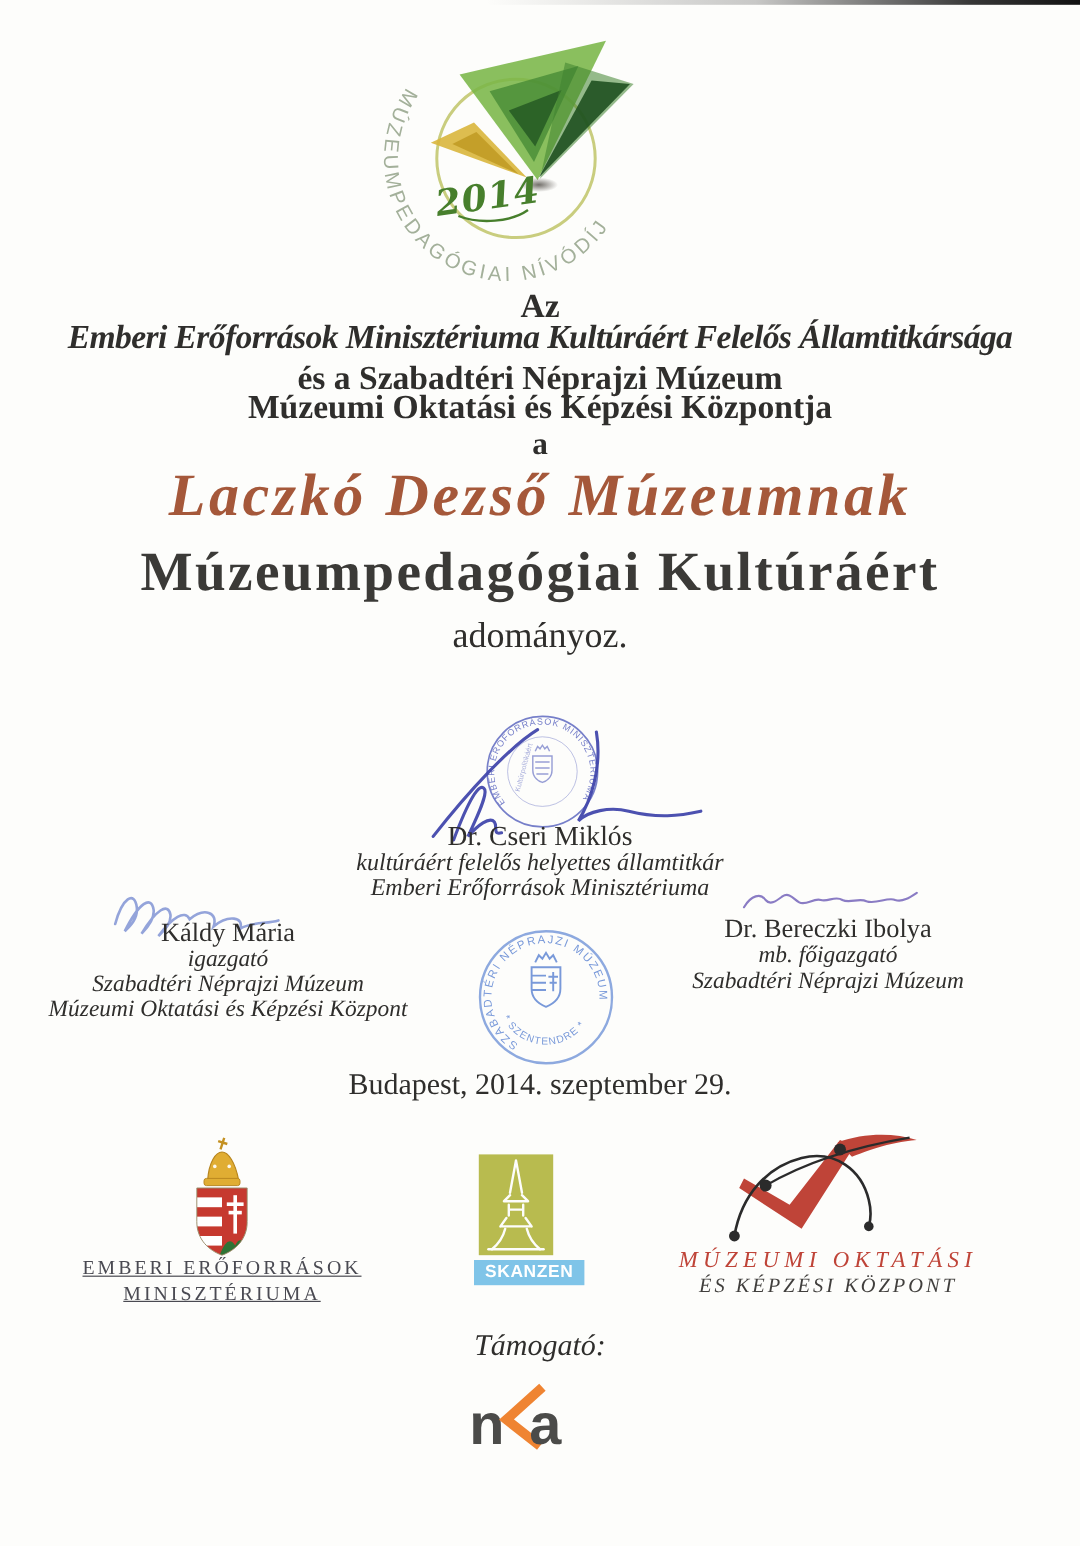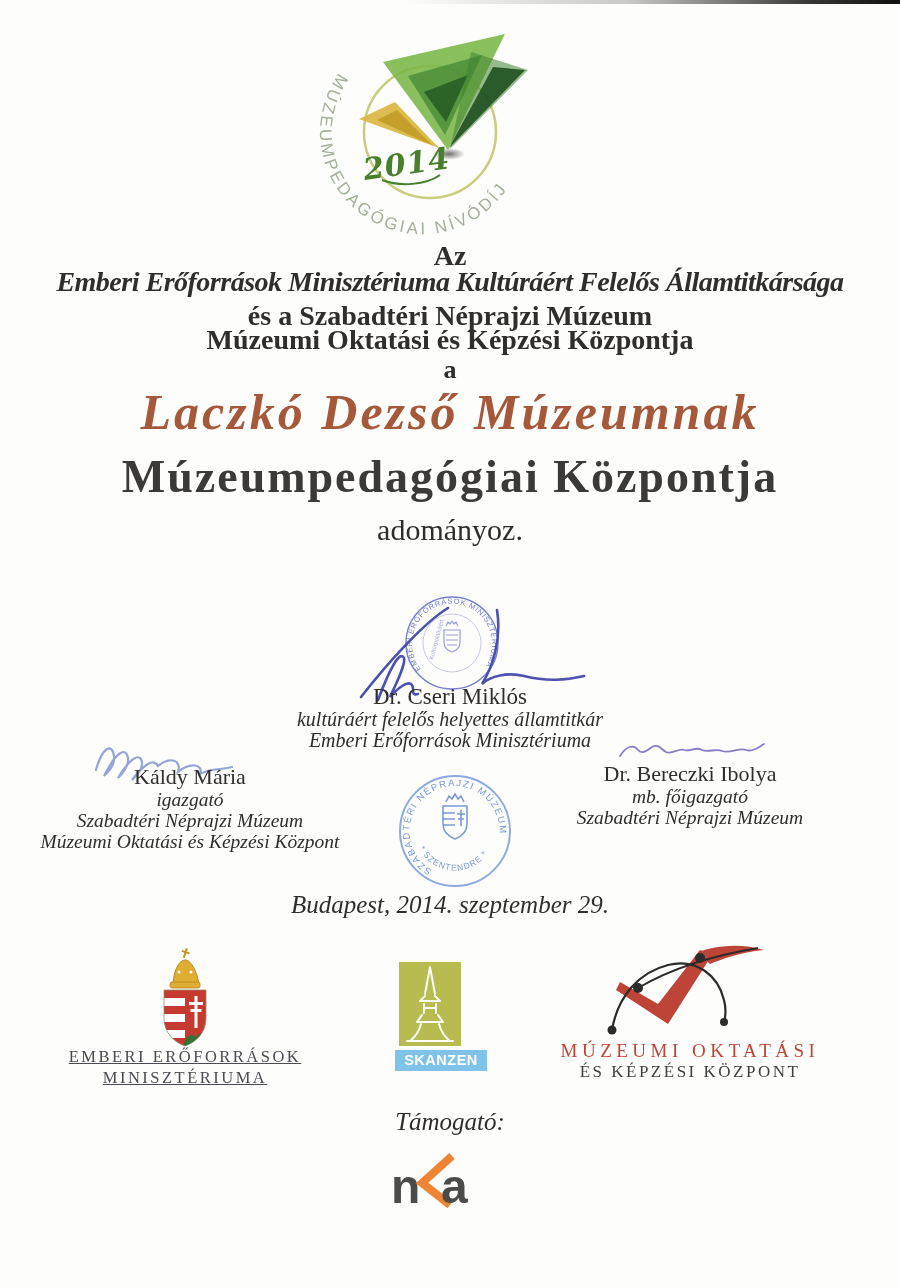--- a/index.html
+++ b/index.html
@@ -20,21 +20,21 @@
   .action{top:513px;font-size:30px;}
   .sig-name{font-size:23px;}
   .sig-italic{font-style:italic;font-size:20px;}
   .c-name{top:684px;}
   .c-role{top:708px;}
   .c-org{top:729px;}
   .blk{position:absolute;text-align:center;}
   .blk div{line-height:21px;}
   .blk .nm{font-size:22px;line-height:24px;}
   .blk .it{font-style:italic;font-size:19.5px;}
-  .dateline{top:891px;font-size:25px;font-style:italic;}
+  .dateline{top:891px;font-size:25px;}
   .arms-txt{font-family:"Liberation Serif",serif;color:#4a4a52;letter-spacing:2.5px;font-size:16.5px;}
   .mokk1{font-size:19px;letter-spacing:4.5px;}
   .mokk2{font-size:17px;letter-spacing:2.5px;}
   .supporter{top:1108px;font-size:25px;font-style:italic;}
   .skz-label{position:absolute;left:395px;top:1050px;width:92px;height:21px;background:#7fc4e8;
      font-family:"Liberation Sans",sans-serif;font-weight:bold;color:#fff;font-size:14.5px;
      text-align:center;line-height:21px;letter-spacing:0.5px;}
   svg{position:absolute;left:0;top:0;}
 </style>
 </head>
@@ -171,21 +171,21 @@
     </g>
   </svg>
 
   <div class="abs ctr intro az">Az</div>
   <div class="abs ctr intro l1">Emberi Erőforrások Minisztériuma Kultúráért Felelős Államtitkársága</div>
   <div class="abs ctr intro l2">és a Szabadtéri Néprajzi Múzeum</div>
   <div class="abs ctr intro l3">Múzeumi Oktatási és Képzési Központja</div>
   <div class="abs ctr intro la">a</div>
 
   <div class="abs ctr recipient" style="color: rgb(165, 88, 58);">Laczkó Dezső Múzeumnak</div>
-  <div class="abs ctr award-title" style="color: rgb(59, 58, 55);">Múzeumpedagógiai Központja</div>
+  <div class="abs ctr award-title" style="color: rgb(59, 58, 55);">Múzeumpedagógiai Kultúráért</div>
   <div class="abs ctr action">adományoz.</div>
 
   <div class="abs ctr sig-name c-name">Dr. Cseri Miklós</div>
   <div class="abs ctr sig-italic c-role">kultúráért felelős helyettes államtitkár</div>
   <div class="abs ctr sig-italic c-org">Emberi Erőforrások Minisztériuma</div>
 
   <div class="blk" style="left:40px;top:765px;width:300px;">
     <div class="nm">Káldy Mária</div>
     <div class="it">igazgató</div>
     <div class="it">Szabadtéri Néprajzi Múzeum</div>
@@ -200,20 +200,20 @@
 
   <div class="abs ctr dateline">Budapest, 2014. szeptember 29.</div>
 
   <div class="blk arms-txt" style="left:35px;top:1046px;width:300px;line-height:24px;text-decoration:underline;">
     <div>EMBERI ERŐFORRÁSOK</div>
     <div>MINISZTÉRIUMA</div>
   </div>
 
   <div class="skz-label" style="background-color: rgb(127, 196, 232);">SKANZEN</div>
 
-  <div class="blk" style="left:540px;top:1040px;width:300px;line-height:26px;">
+  <div class="blk" style="left:540px;top:1040px;width:300px;line-height:26px;font-style:italic;">
     <div class="mokk1" style="color: rgb(191, 68, 56);">MÚZEUMI OKTATÁSI</div>
     <div class="mokk2" style="color: rgb(65, 63, 61);">ÉS KÉPZÉSI KÖZPONT</div>
   </div>
 
   <div class="abs ctr supporter">Támogató:</div>
 
 </div>
 
 </body></html>

